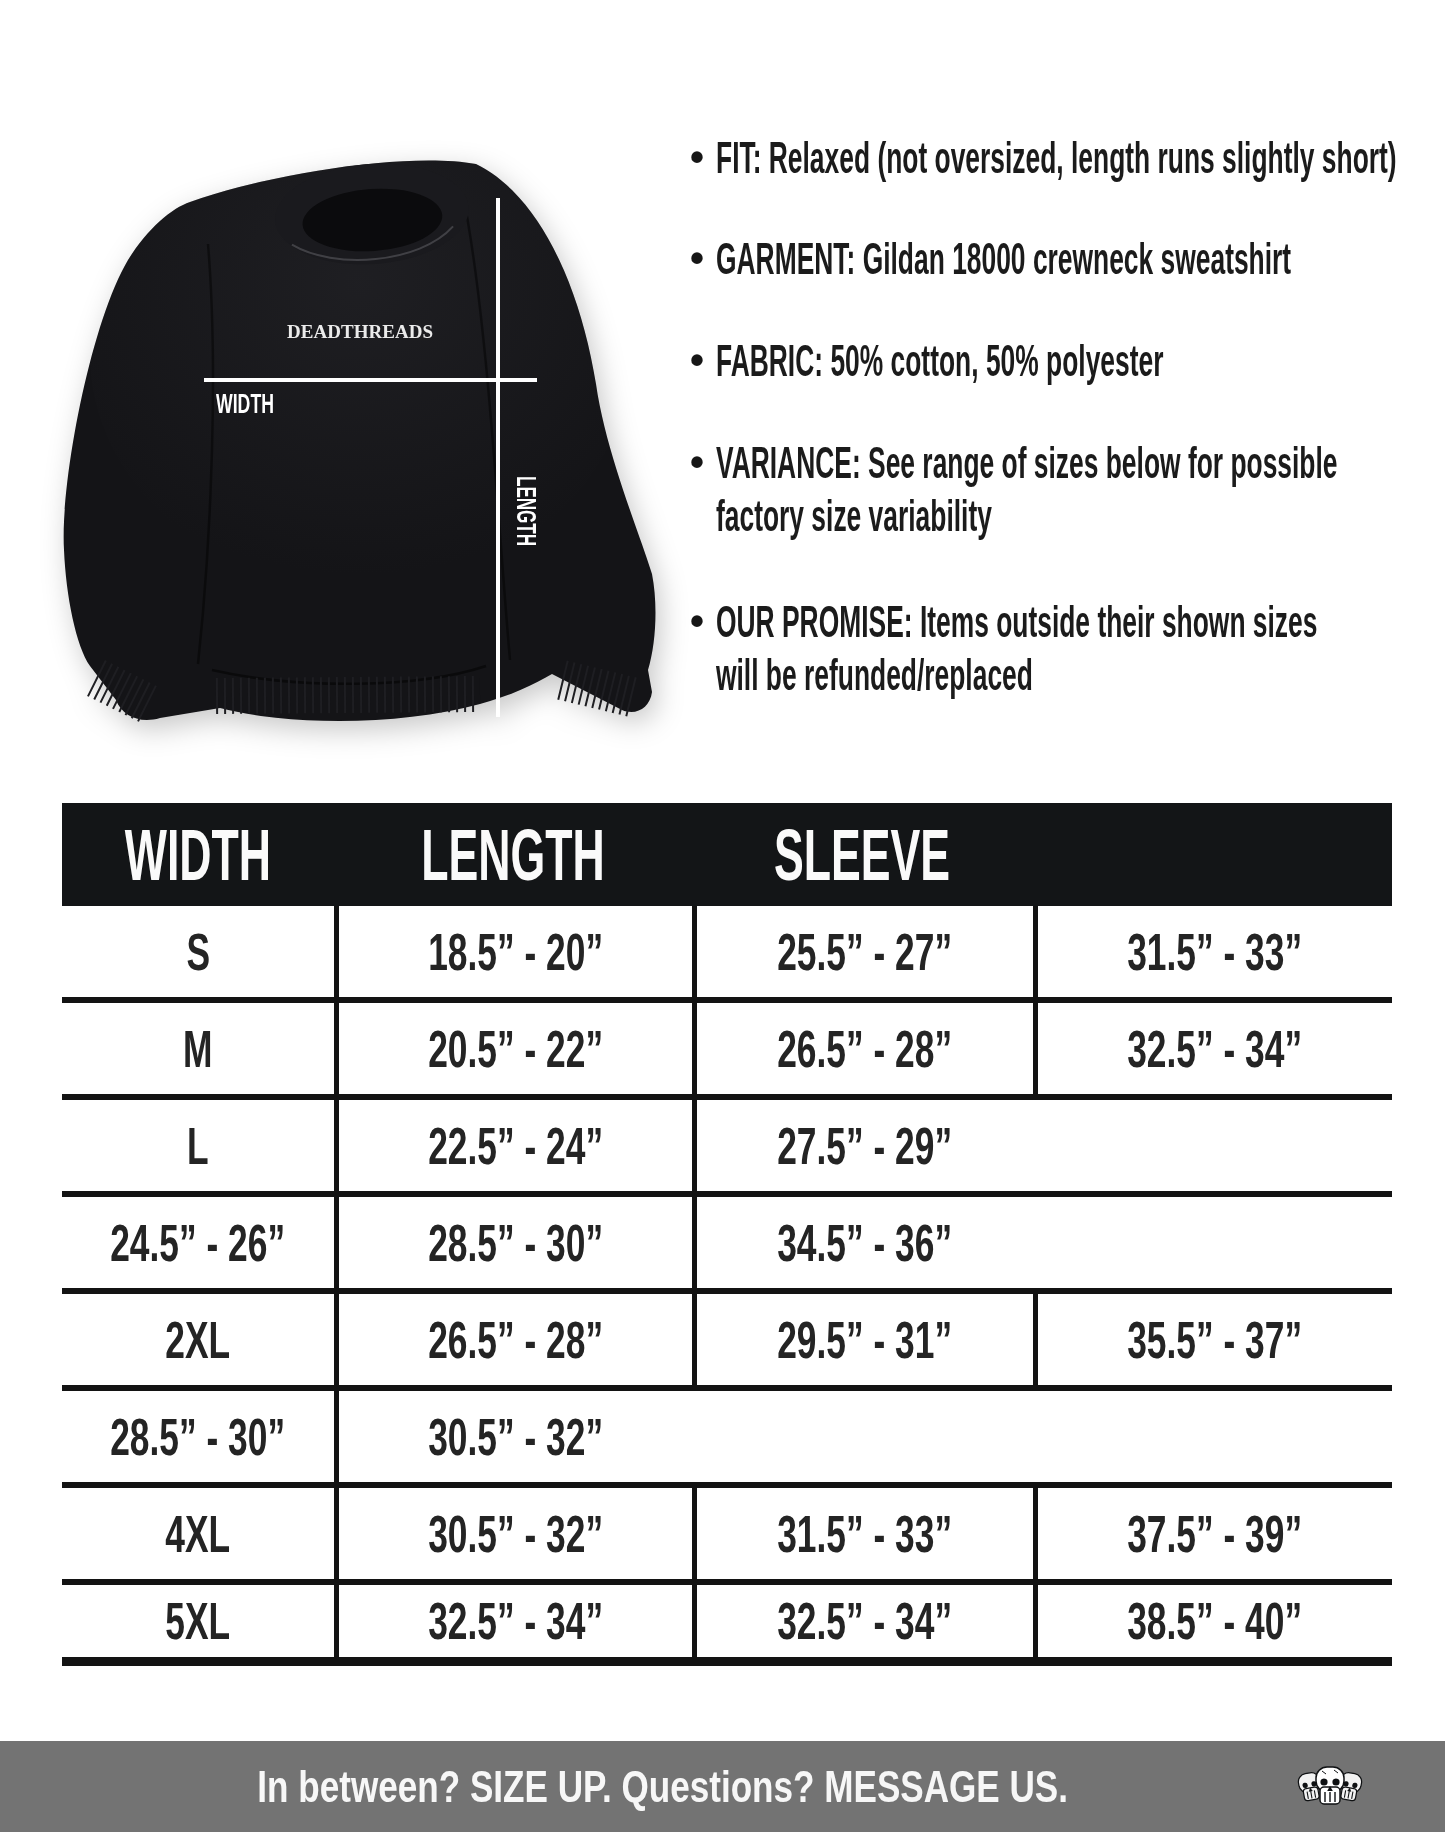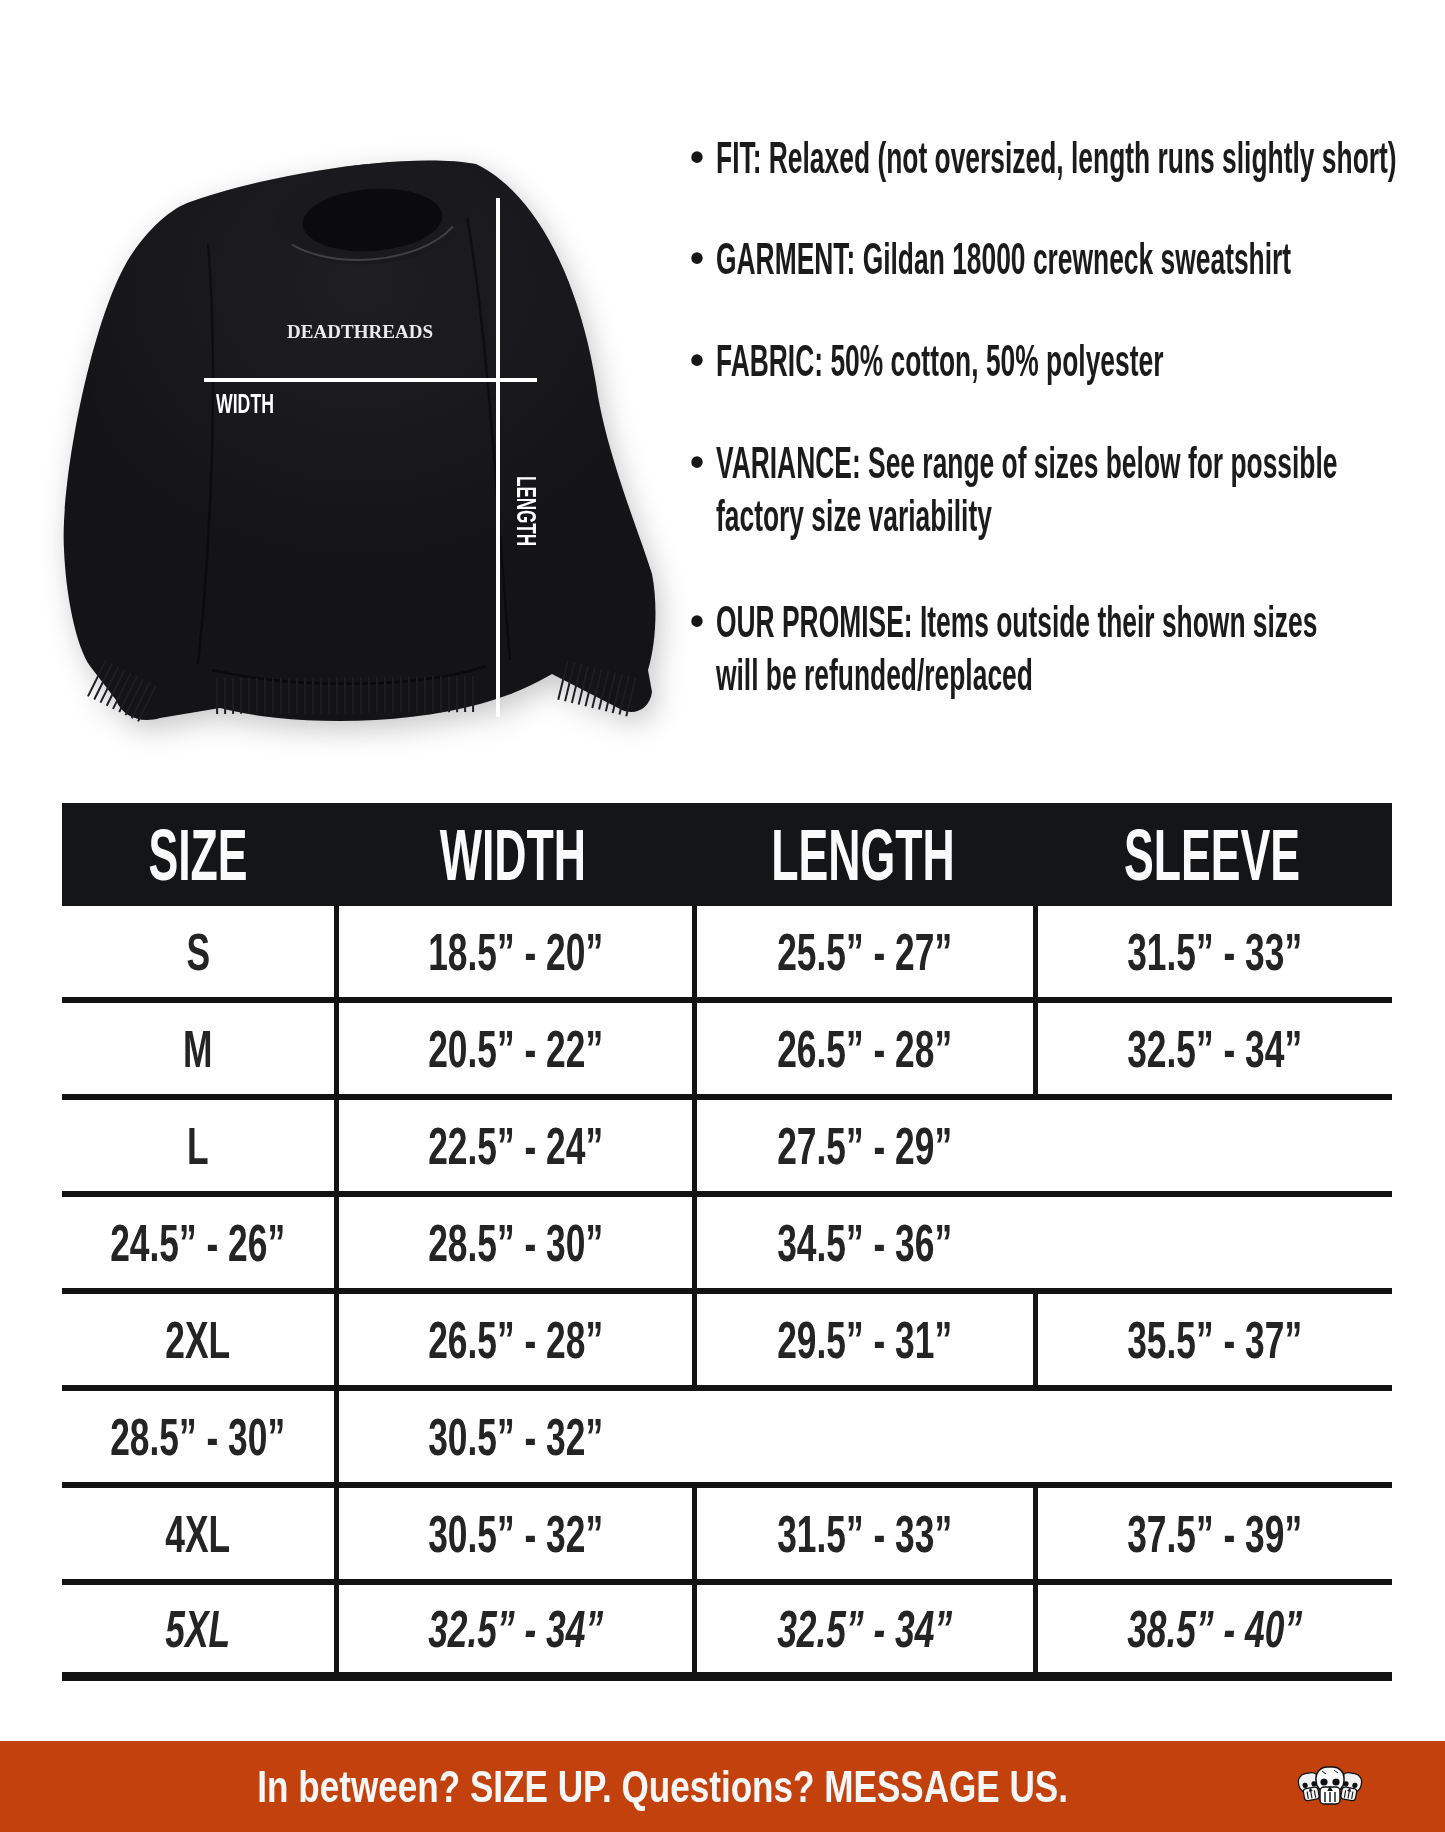--- a/index.html
+++ b/index.html
@@ -33,31 +33,31 @@
   }
   .t-head .hcell{display:flex;justify-content:center;align-items:center;height:100%;}
   .t-head .htxt{
     color:#fafafa;font-weight:bold;font-size:72px;line-height:1;
     transform:scaleX(.62);transform-origin:center;white-space:nowrap;
   }
   .t-row{
     display:grid;grid-template-columns:272px 358px 341px 359px;
     height:97px;box-sizing:border-box;border-bottom:6px solid #131313;background:#fff;
   }
-  .t-row:last-child{border-bottom-width:9px;height:96px;font-style:italic;}
+  .t-row:last-child{border-bottom-width:9px;height:81px;}
   .t-row .cell{display:flex;justify-content:center;align-items:center;box-sizing:border-box;}
   .t-row .cell + .cell{border-left:5px solid #131313;}
   .t-row .ctxt{
     color:#242424;font-weight:bold;font-size:52px;line-height:1;
     transform:scaleX(.68);transform-origin:center;white-space:nowrap;
   }
 
   
   .footer{
-    position:absolute;left:0;top:1741px;width:1445px;height:91px;background:#c2410c;
+    position:absolute;left:0;top:1741px;width:1445px;height:91px;background:#737373;
     display:flex;align-items:center;justify-content:flex-end;
   }
   .footer .msgwrap{width:100%;padding-right:120px;box-sizing:border-box;text-align:center;}
   .footer .msg{
     display:inline-block;color:#f7f7f7;font-weight:bold;font-size:45px;line-height:1;
     transform:scaleX(.78);transform-origin:center;white-space:nowrap;
   }
   .footer .logo{position:absolute;right:80px;top:15px;width:70px;height:62px;}
 </style>
 </head>
@@ -138,23 +138,20 @@
     <span class="txt">
       <span>OUR PROMISE: Items outside their shown sizes</span><br>
       <span>will be refunded/replaced</span>
     </span>
   </div>
 </div>
 
 <div class="size-table">
   <div class="t-head">
     <div class="hcell">
-        <span class="htxt">SIZE</span>
-      </div>
-    <div class="hcell">
         <span class="htxt">WIDTH</span>
       </div>
     <div class="hcell">
         <span class="htxt">LENGTH</span>
       </div>
     <div class="hcell">
         <span class="htxt">SLEEVE</span>
       </div>
   </div>
 

